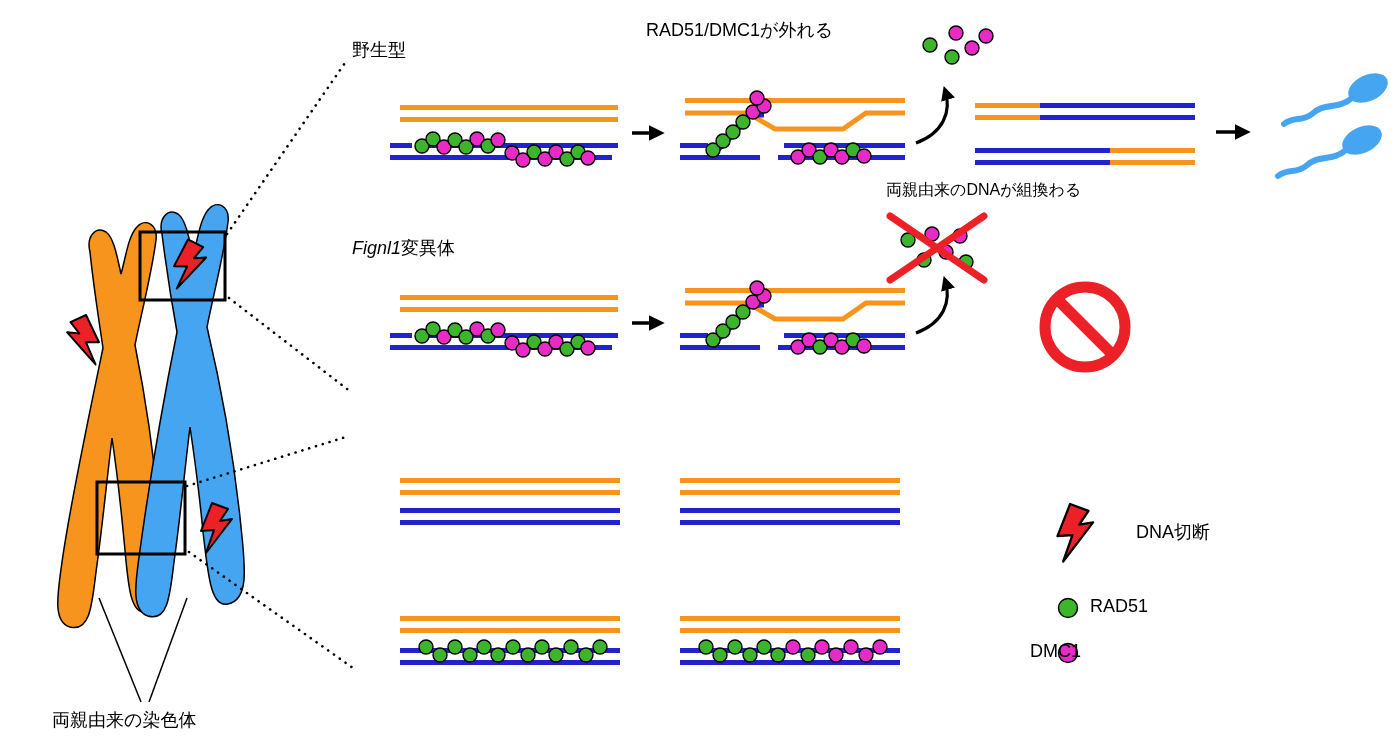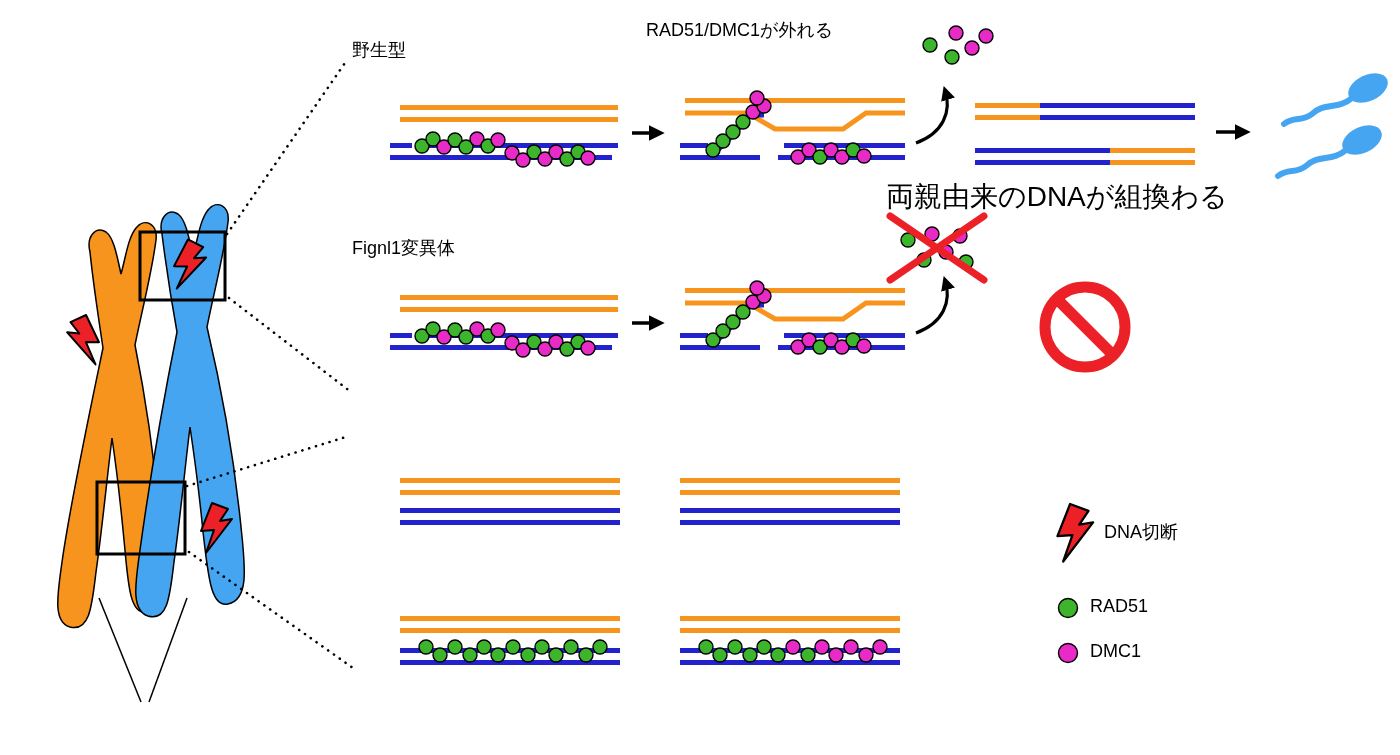--- a/index.html
+++ b/index.html
@@ -4,22 +4,22 @@
 <style>
   :root{
     --c-orange:#F7941D; --c-dnablue:#2323CD; --c-skyblue:#45A5F1;
     --c-green:#3CB52C; --c-magenta:#E82BC6; --c-red:#EC2027;
   }
   *{margin:0;padding:0;box-sizing:border-box}
   body{background:#fff;font-family:"Liberation Sans","DejaVu Sans",sans-serif}
   .canvas{position:relative;width:1400px;height:755px;background:#fff;overflow:hidden}
   .canvas>svg{position:absolute;left:0;top:0}
   .lbl{position:absolute;color:#000;font-size:18px;white-space:nowrap;line-height:1.2}
-  .lbl.small{font-size:28px}
-  .it{}
+  .lbl.small{font-size:16px}
+  .it{font-style:italic}
   .f-orange{fill:var(--c-orange)}
   .f-blue{fill:var(--c-dnablue)}
   .ln-orange{stroke:var(--c-orange);stroke-width:5;fill:none}
   .ln-blue{stroke:var(--c-dnablue);stroke-width:5;fill:none}
   .dot{stroke:#000;stroke-width:1.4}
   .dot.g{fill:var(--c-green)}
   .dot.m{fill:var(--c-magenta)}
   .chrom{stroke:#000;stroke-width:1.5}
   .chrom.o{fill:var(--c-orange)}
   .chrom.b{fill:var(--c-skyblue)}
@@ -243,18 +243,19 @@
 <div class="lbl" style="left:352px;top:40px">野生型</div>
 <div class="lbl" style="left:646px;top:20px">RAD51/DMC1が外れる</div>
 <div class="lbl small" style="left:886px;top:180px">両親由来のDNAが組換わる</div>
 
 <div class="lbl" style="left:352px;top:238px">
   <span class="it">Fignl1</span><span>変異体</span>
 </div>
 
 
 
-<div class="lbl" style="left:1104px;top:522px">DNA切断</div>
+<div class="lbl" style="left:1136px;top:522px">DNA切断</div>
 <div class="lbl" style="left:1090px;top:596px">RAD51</div>
-<div class="lbl" style="left:1090px;top:641px">DMC1</div>
-
+<div class="lbl" style="left:1030px;top:641px">DMC1</div>
+
+<div class="lbl" style="left:52px;top:710px">両親由来の染色体</div>
 
 </div>
 
 </body></html>

